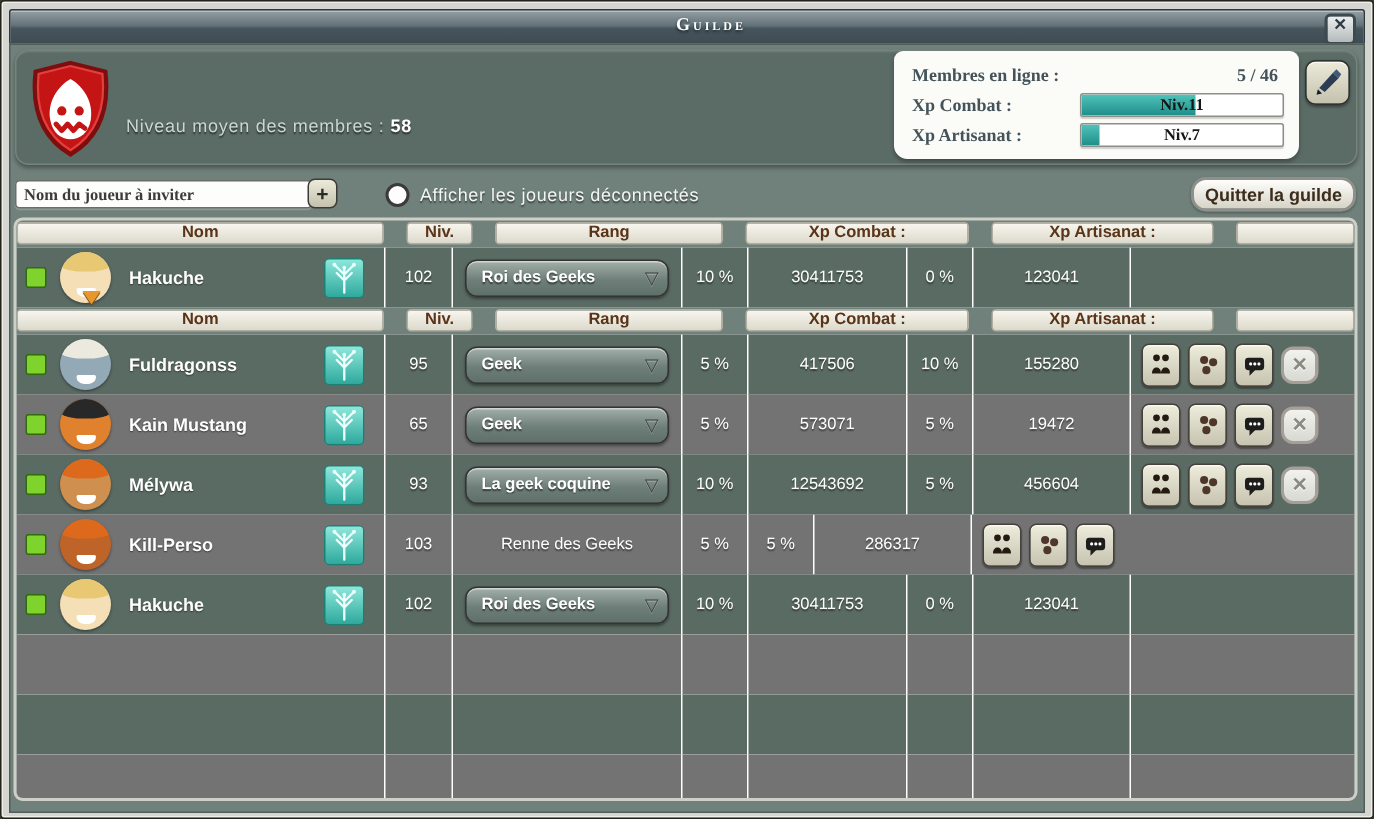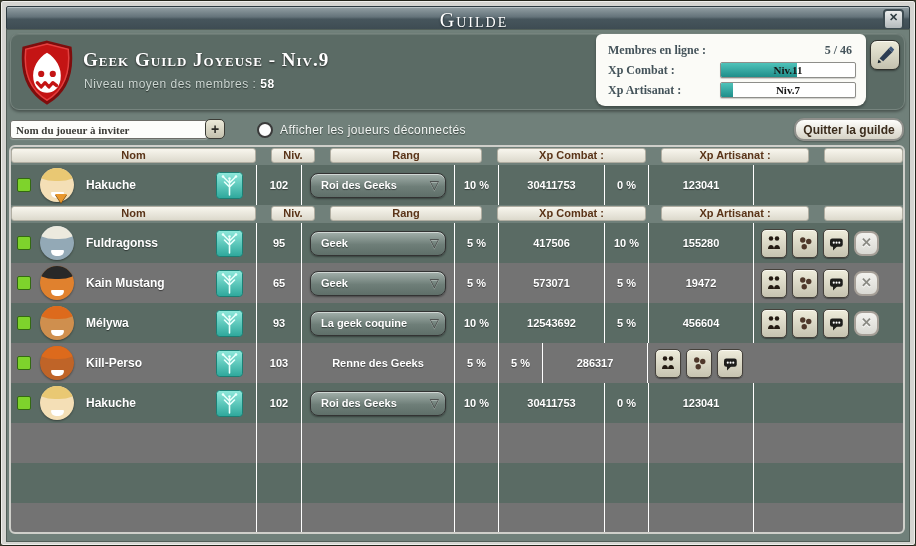--- a/index.html
+++ b/index.html
@@ -1,20 +1,20 @@
 <!DOCTYPE html>
 <html><head>
 <meta charset="utf-8">
 <style>
   html,body{margin:0;padding:0;}
   body{width:916px;height:546px;position:relative;background:#3a3c2a;font-family:"Liberation Sans",sans-serif;overflow:hidden;}
   .window{position:absolute;left:0;top:0;width:914px;height:544px;border:1px solid #23251b;background:#d5d5d1;border-radius:3px;box-shadow:inset 0 0 0 1px #efefec;}
   
   .titlebar{position:absolute;left:5px;top:5px;width:902px;height:22px;background:linear-gradient(#93a0a4 0%,#64737a 45%,#46555c 55%,#3e4c53 100%);border:1px solid #2c3a40;border-radius:2px;box-shadow:inset 0 1px 0 #b9c3c6;}
-  .title{position:absolute;left:0;right:0;top:2px;text-align:center;color:#fff;font-family:"Liberation Serif",serif;font-variant:small-caps;font-weight:normal;font-size:20px;letter-spacing:2px;text-shadow:0 1px 2px #1c262b;margin-left:32px;}
+  .title{position:absolute;left:0;right:0;top:2px;text-align:center;color:#fff;font-family:"Liberation Serif",serif;font-variant:small-caps;font-weight:bold;font-size:12px;letter-spacing:2px;text-shadow:0 1px 2px #1c262b;margin-left:32px;}
   .close-btn{position:absolute;right:5px;top:2px;width:17px;height:17px;background:linear-gradient(#eceeee,#b4babc);border:2px solid #3d4b51;border-radius:4px;color:#2e3c42;font-weight:bold;font-size:11px;line-height:13px;text-align:center;cursor:pointer;}
   
   .content{position:absolute;left:5px;top:28px;width:902px;height:511px;background:#70807a;border:1px solid #525f59;}
   
   .guild-header{position:absolute;left:3px;top:3px;right:4px;height:75px;background:#5b6b65;border:1px solid #76847e;border-radius:9px;box-shadow:0 2px 3px rgba(0,0,0,.35), inset 0 1px 0 rgba(255,255,255,.10);}
   .emblem{position:absolute;left:7px;top:4px;width:58px;height:70px;z-index:5;}
   .guild-name{position:absolute;left:72px;top:15px;color:#fff;font-family:"Liberation Serif",serif;font-variant:small-caps;font-weight:bold;font-size:19px;letter-spacing:1px;text-shadow:0 1px 2px #222;}
   .guild-subtitle{position:absolute;left:73px;top:43px;color:#ccd6d2;font-size:12px;letter-spacing:.5px;text-shadow:0 1px 1px #2a332f;}
   .guild-subtitle b{color:#fff;}
   
@@ -39,21 +39,21 @@
   .hcell{background:linear-gradient(#f8f6ee,#dcd9cc);border:1px solid #b0ada1;border-radius:3px;color:#5a3418;font-weight:bold;font-size:11px;text-align:center;line-height:13px;box-sizing:border-box;}
   .h1{width:245px;}.h2{width:44px;}.h3{width:152px;}.h4{width:149px;}.h5{width:148px;}.h6{flex:1;}
   .row{display:flex;gap:1px;height:40px;flex:none;background:#fff;}
   .row.grow{flex:1;}
   .cell{height:100%;display:flex;align-items:center;justify-content:center;box-sizing:border-box;}
   .dark .cell{background:#5a6b64;}
   .light .cell{background:#737373;}
   .c1{width:245px;justify-content:flex-start;padding-left:6px;}
   .c2{width:44px;}.c3{width:152px;}.c4{width:43px;}.c5{width:105px;}.c6{width:43px;}.c7{width:104px;}
   .c8{flex:1;justify-content:flex-start;padding-left:7px;gap:5px;}
-  .rowtext{color:#fff;font-weight:bold;font-size:11px;text-shadow:0 1px 1px rgba(0,0,0,.45);}
+  .rowtext{color:#fff;font-weight:normal;font-size:11px;text-shadow:0 1px 1px rgba(0,0,0,.45);}
   .status{width:12px;height:12px;background:#7ed32c;border:1px solid #336912;border-radius:2px;margin-right:9px;flex:none;}
   .avatar{position:relative;width:34px;height:34px;border-radius:50%;background:var(--face,#ddd);overflow:hidden;margin-right:12px;flex:none;box-shadow:0 1px 2px rgba(0,0,0,.4);}
   .avatar .hair{position:absolute;left:-3px;right:-3px;top:-4px;height:17px;background:var(--hair,#999);border-radius:50% 50% 45% 45%;}
   .avatar .eyes{position:absolute;left:0;right:0;top:13px;text-align:center;font-size:9px;letter-spacing:2px;color:var(--eyec,#111);line-height:9px;}
   .avatar .mouth{position:absolute;left:50%;bottom:4px;width:13px;height:6px;margin-left:-6px;background:#fff;border-radius:2px 2px 9px 9px;}
   .flag{position:absolute;margin-left:38px;margin-top:26px;width:0;height:0;border-left:6px solid transparent;border-right:6px solid transparent;border-top:9px solid #e8972c;filter:drop-shadow(0 1px 0 #6b4410);}
   .mname{color:#fff;font-weight:bold;font-size:12px;text-shadow:0 1px 1px rgba(0,0,0,.5);}
   .crest{width:27px;height:27px;margin-left:auto;margin-right:13px;flex:none;border-radius:4px;}
   
   .rank-select{width:136px;height:25px;display:flex;align-items:center;background:linear-gradient(#a3b0ab 0%,#6e7e78 55%,#5f6f69 100%);border:1px solid #333;border-radius:8px;box-shadow:inset 0 1px 0 rgba(255,255,255,.5),0 1px 2px rgba(0,0,0,.4);padding:0 6px 0 10px;box-sizing:border-box;cursor:pointer;}
@@ -77,21 +77,20 @@
 
     <div class="guild-header">
       <svg class="emblem" viewBox="0 0 60 68">
         <path d="M30 2 L54 8 C56.5 30 52 52 30 65 C8 52 3.5 30 6 8 Z" fill="#c41414" stroke="#7e0d0d" stroke-width="3"></path>
         <path d="M30 4 L52 9.5 C54 29 50 50 30 62 C10 50 6 29 8 9.5 Z" fill="none" stroke="#e24040" stroke-width="1.5"></path>
         <path d="M30 13 C39 18 46 29 44 41 C42.5 50 36.5 54.5 30 54.5 C23.5 54.5 17.5 50 16 41 C14 29 21 18 30 13 Z" fill="#ffffff"></path>
         <circle cx="24" cy="35" r="3.2" fill="#c41414"></circle>
         <circle cx="36" cy="35" r="3.2" fill="#c41414"></circle>
         <path d="M20 44 L24 48.5 L28 44 L32 48.5 L36 44 L40 47" fill="none" stroke="#c41414" stroke-width="3.4" stroke-linecap="round" stroke-linejoin="round"></path>
       </svg>
-      <div class="guild-name">Geek Guild Joyeuse - Niv.9</div>
       <div class="guild-subtitle">
         <span>Niveau moyen des membres :</span>
         <b>58</b>
       </div>
 
       <div class="stats-panel">
         <div class="stats-row">
           <span class="stats-label">Membres en ligne :</span>
           <span class="stats-value">5 / 46</span>
         </div>

